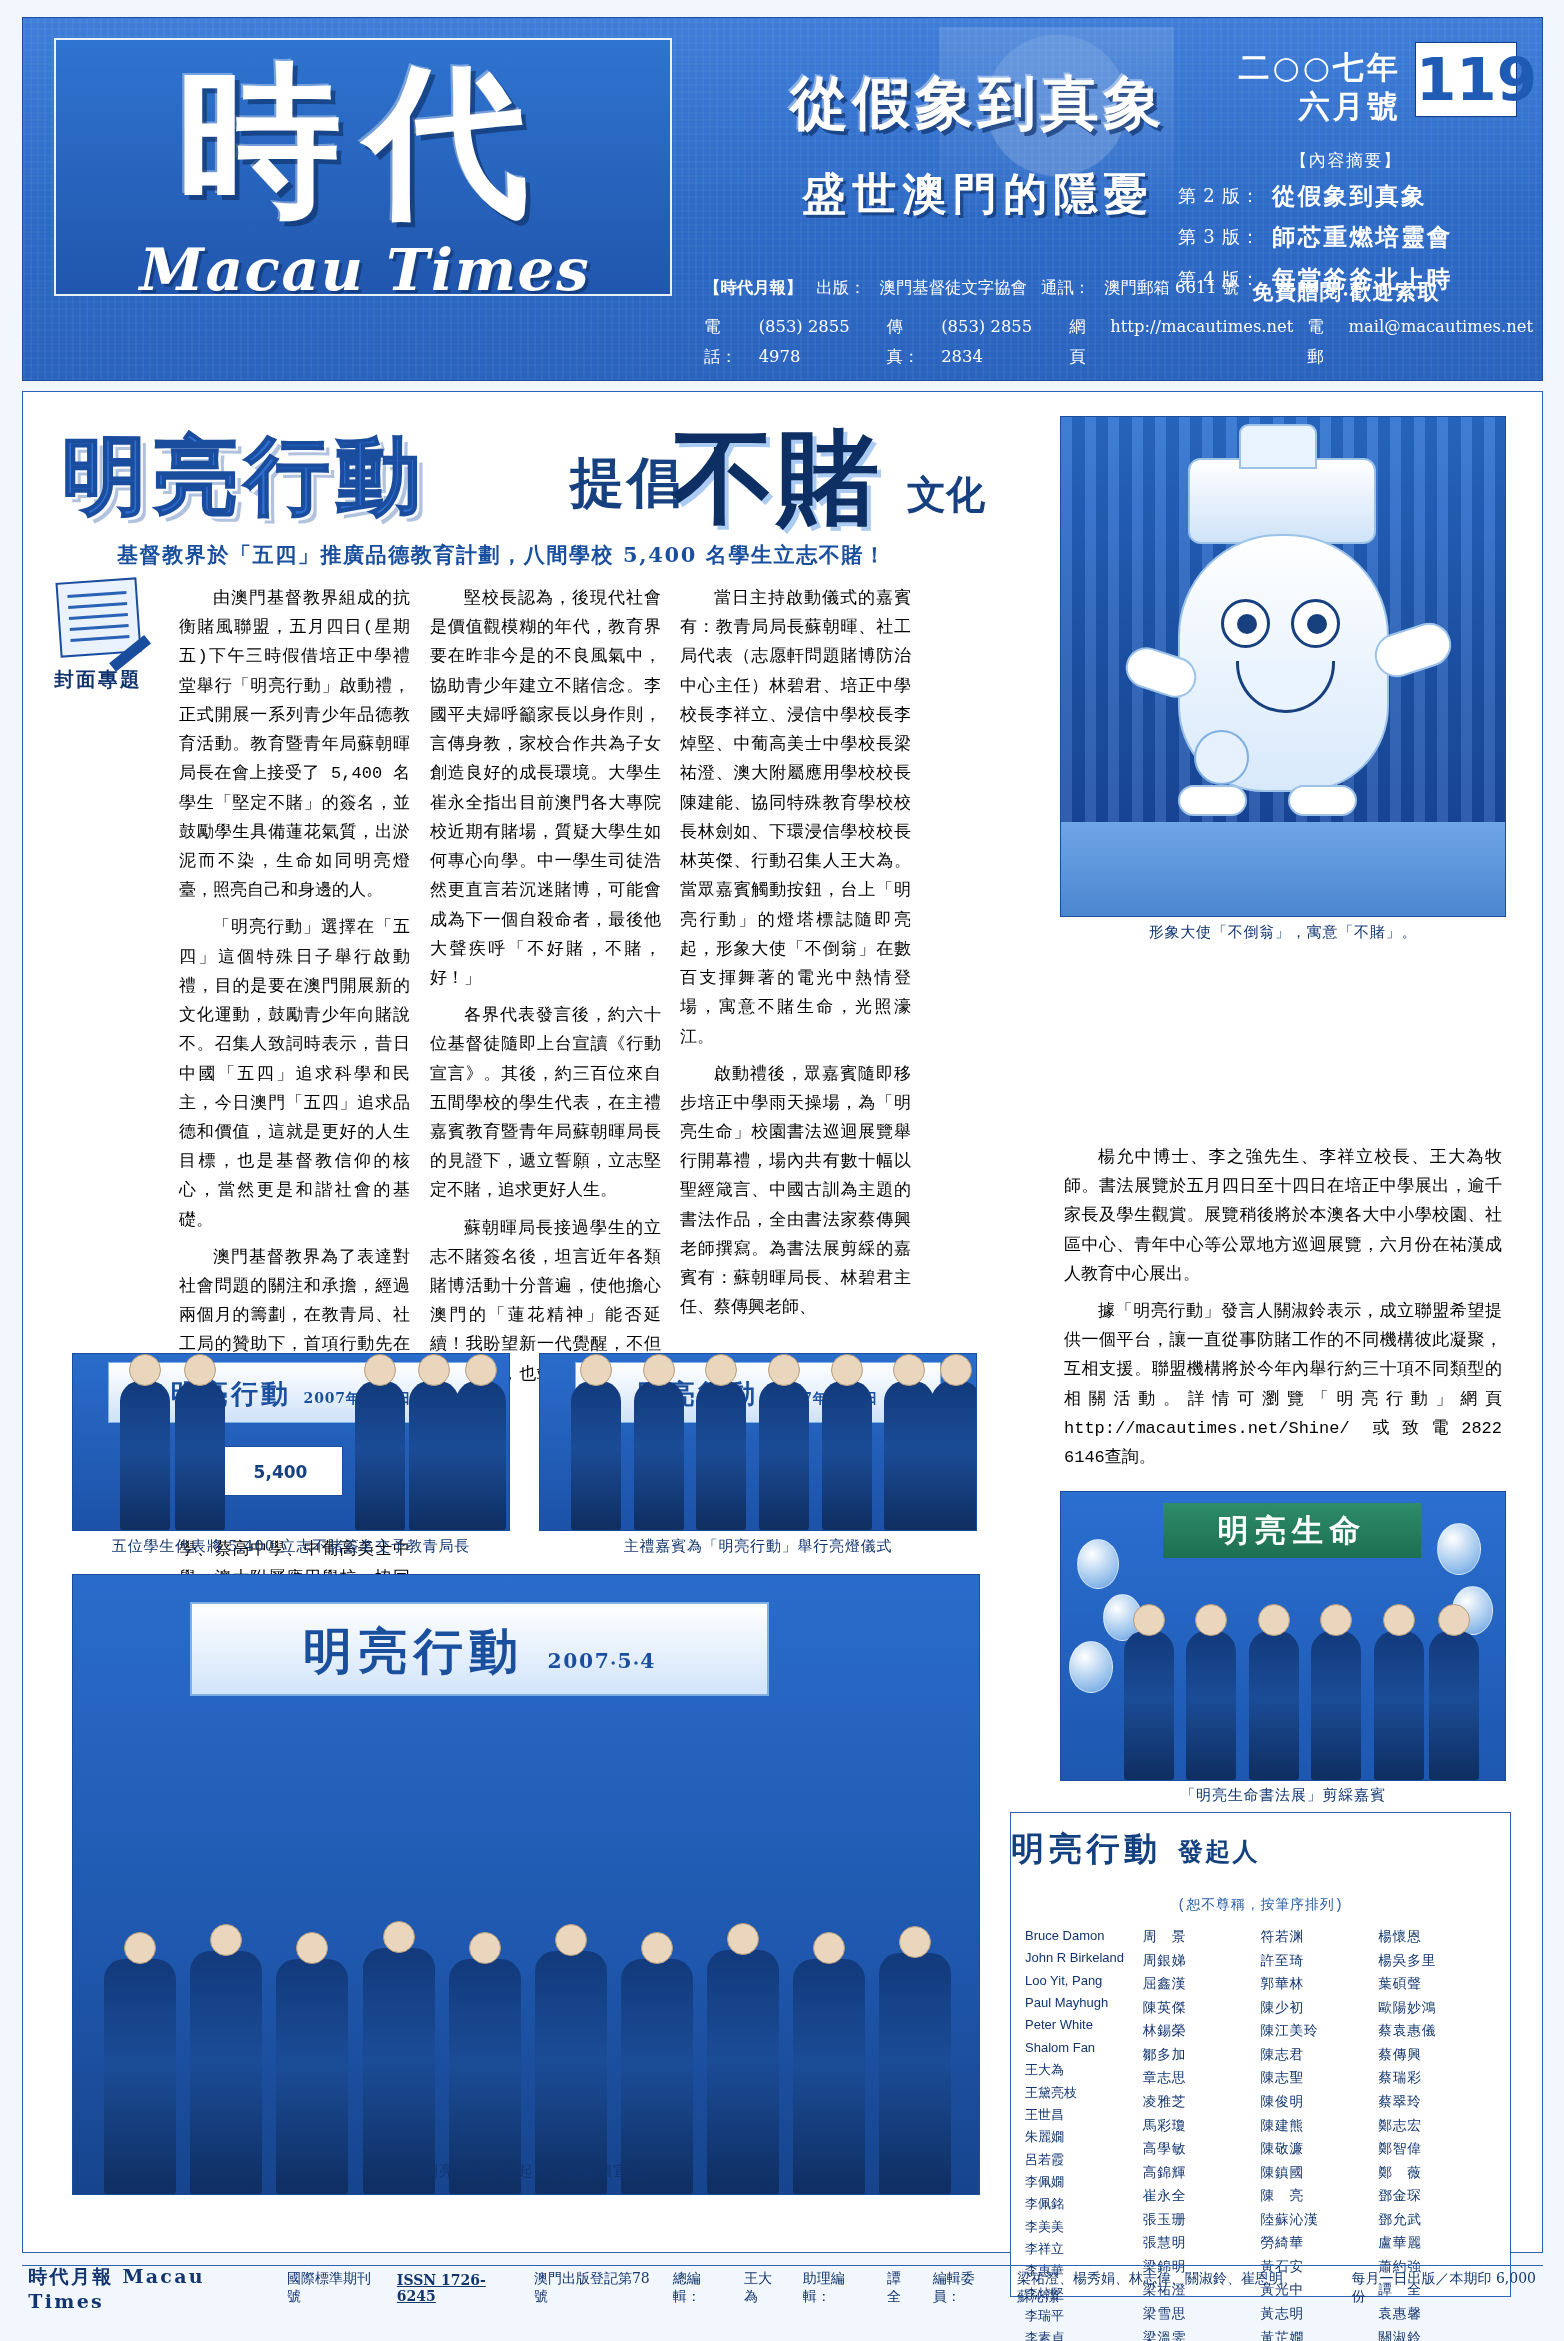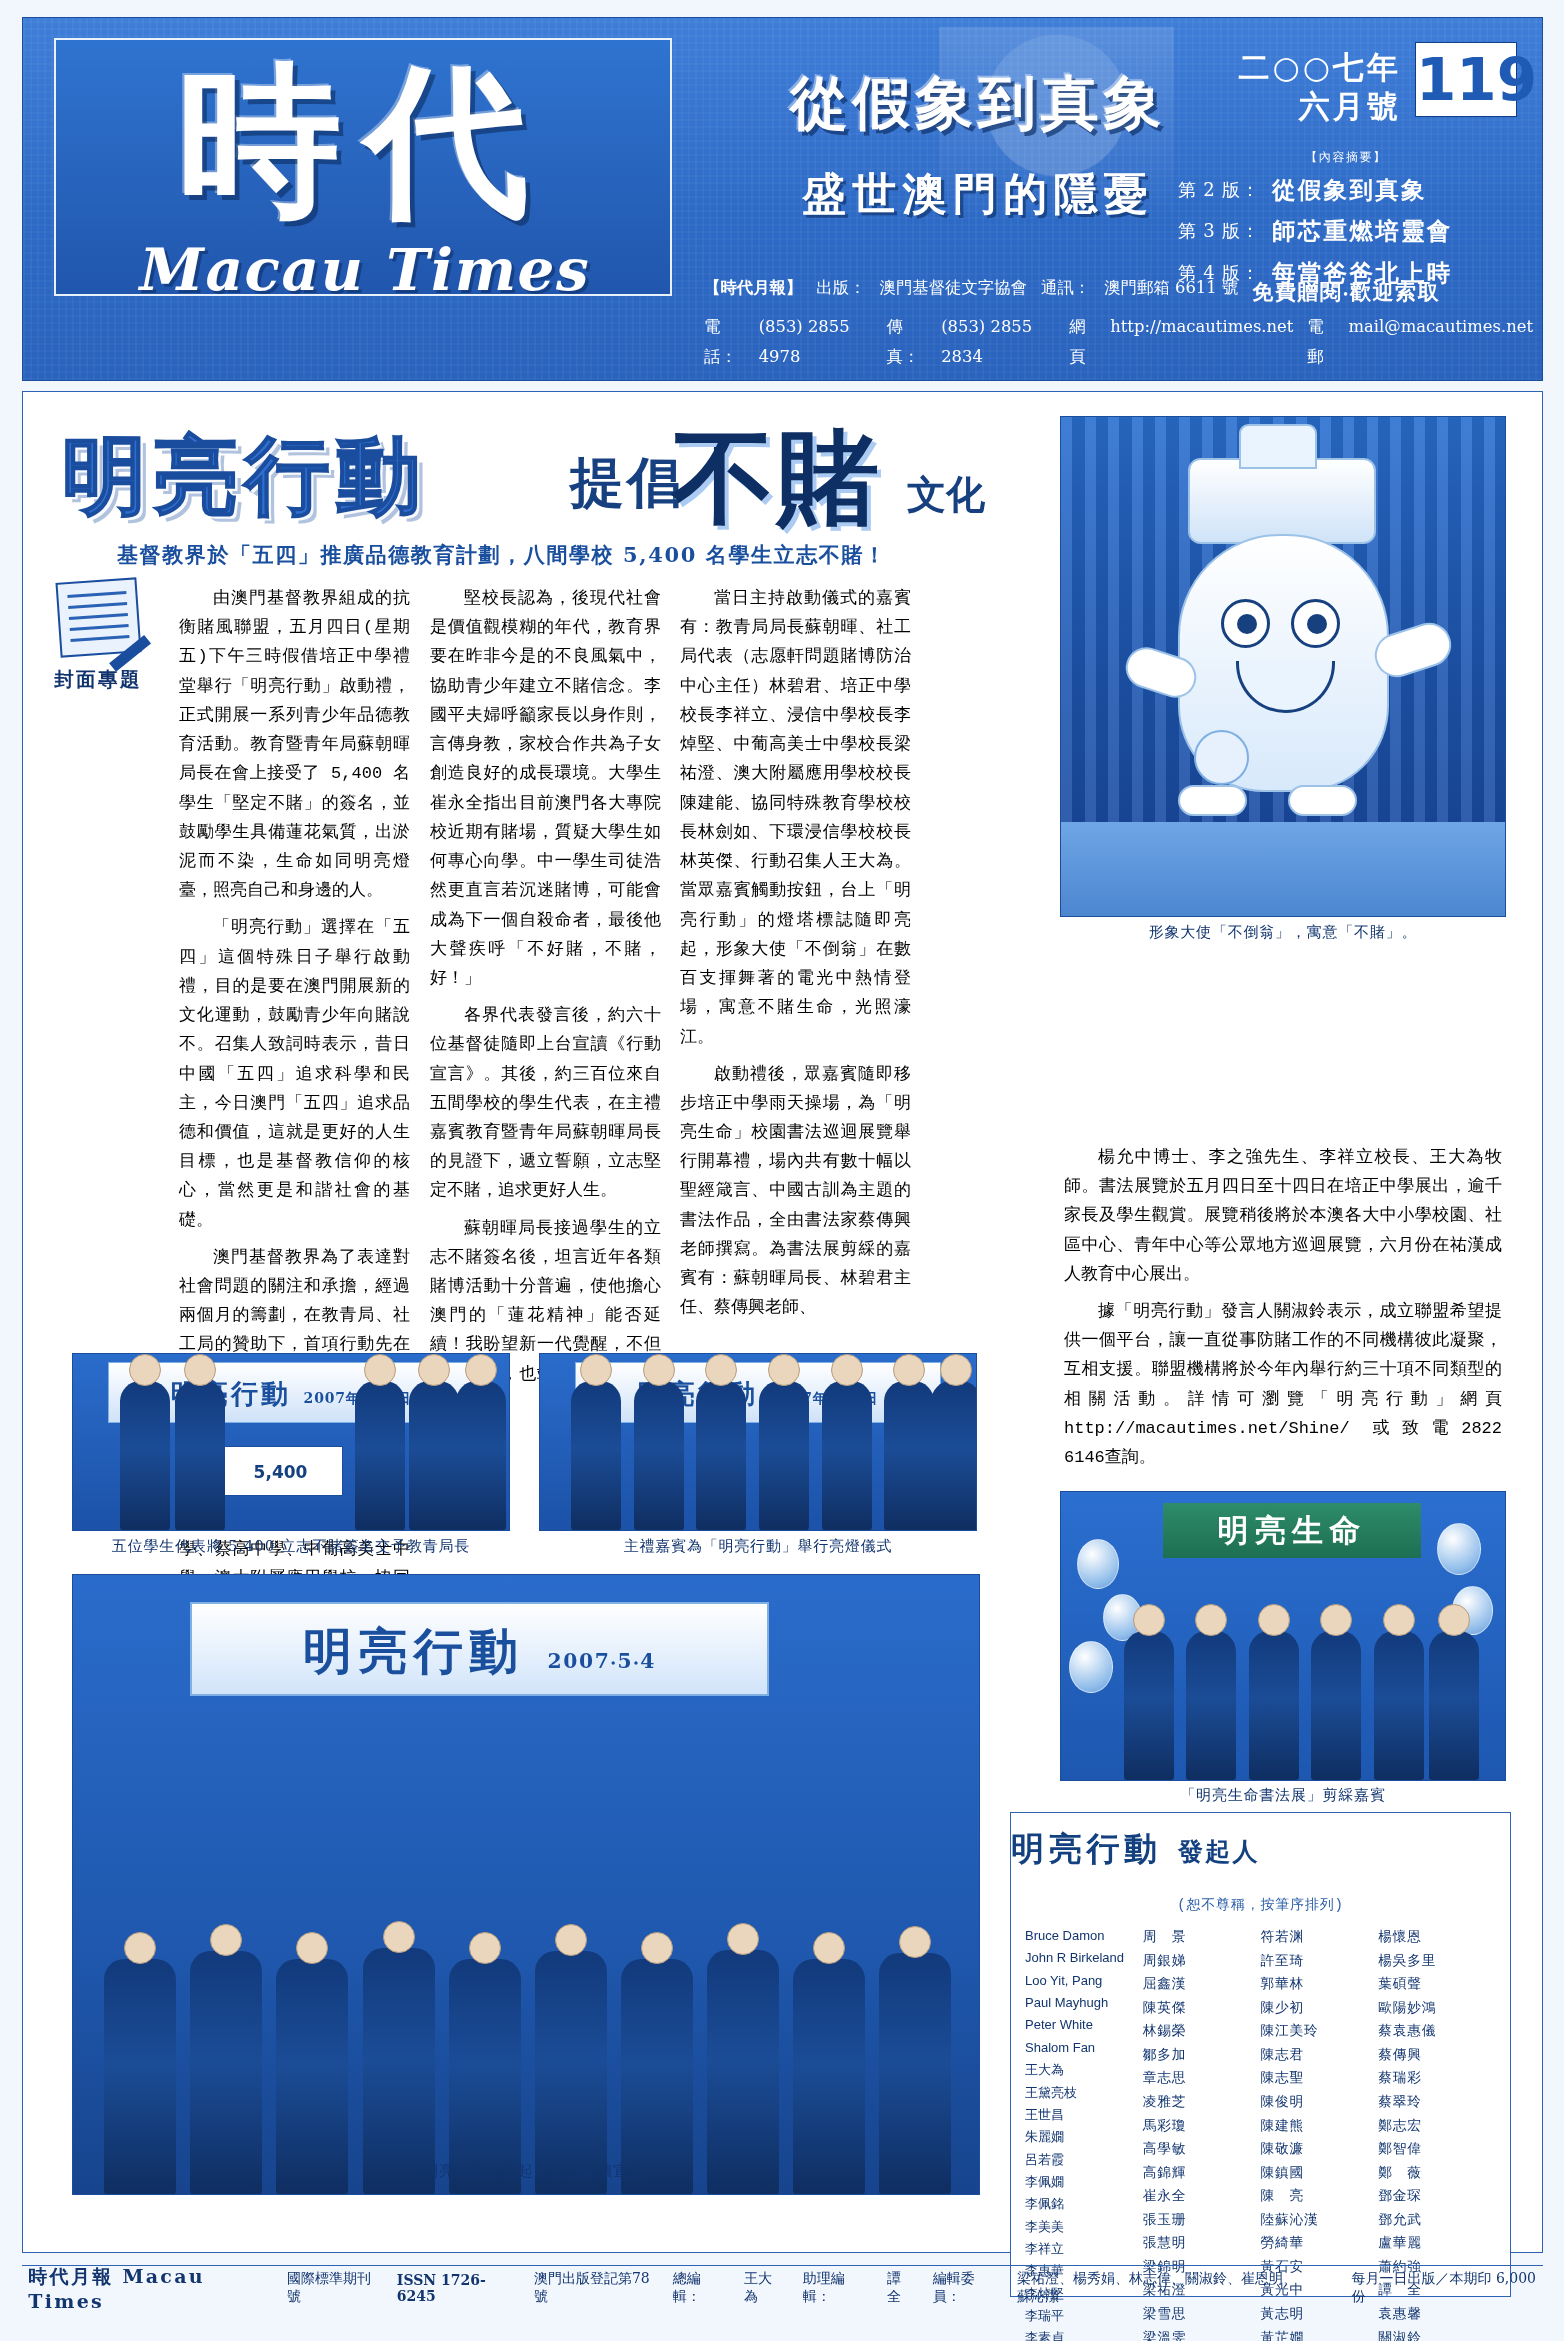--- a/index.html
+++ b/index.html
@@ -82,21 +82,21 @@
     background:#ffffff; color:#1f5bb5;
     font-family:"DejaVu Sans", sans-serif; font-weight:bold;
     font-size:58px; line-height:75px; text-align:center;
     border:1.6px solid #0f3d86;
   }
   .toc {
     position:absolute; right:28px; top:131px; width:336px;
     color:#ffffff;
   }
   .toc-title {
-    font-size:12px; letter-spacing:1.6px; margin-bottom:7.8px; text-align:center;
+    font-size:17px; letter-spacing:1.6px; margin-bottom:7.8px; text-align:center;
     font-family:"DejaVu Serif", serif;
   }
   .toc-row { display:flex; align-items:center; margin-bottom:9.4px; font-family:"DejaVu Serif", serif;}
   .toc-pg { width:94px; font-size:18px; letter-spacing:0.8px; }
   .toc-lbl { font-size:23.5px; font-weight:bold; letter-spacing:2.3px; }
 
   .imprint {
     position:absolute; left:681px; bottom:7.8px; width:829px;
     color:#ffffff; font-family:"DejaVu Serif", serif; font-size:16.4px;
     line-height:1.85;
@@ -355,21 +355,21 @@
 
   
   .footer {
     position:absolute; left:22px; top:2265px; width:1521px; height:44px;
     border-top:1.6px solid #2e63b3;
     display:flex; align-items:center; gap:20.3px;
     font-family:"DejaVu Serif", serif; font-size:14px; color:#12356f;
     padding:0 6.3px;
   }
   .footer .brand { font-weight:bold; font-size:19px; letter-spacing:2.3px; }
-  .footer .isbn { font-weight:bold; }
+  .footer .isbn { font-weight:bold;text-decoration:underline; }
   .footer .spacer { flex:1; }
 </style>
 </head>
 <body>
 
 <div class="page">
 
   <div class="masthead">
     <div class="masthead-pattern"></div>
     <div class="mascot-ghost"></div>

